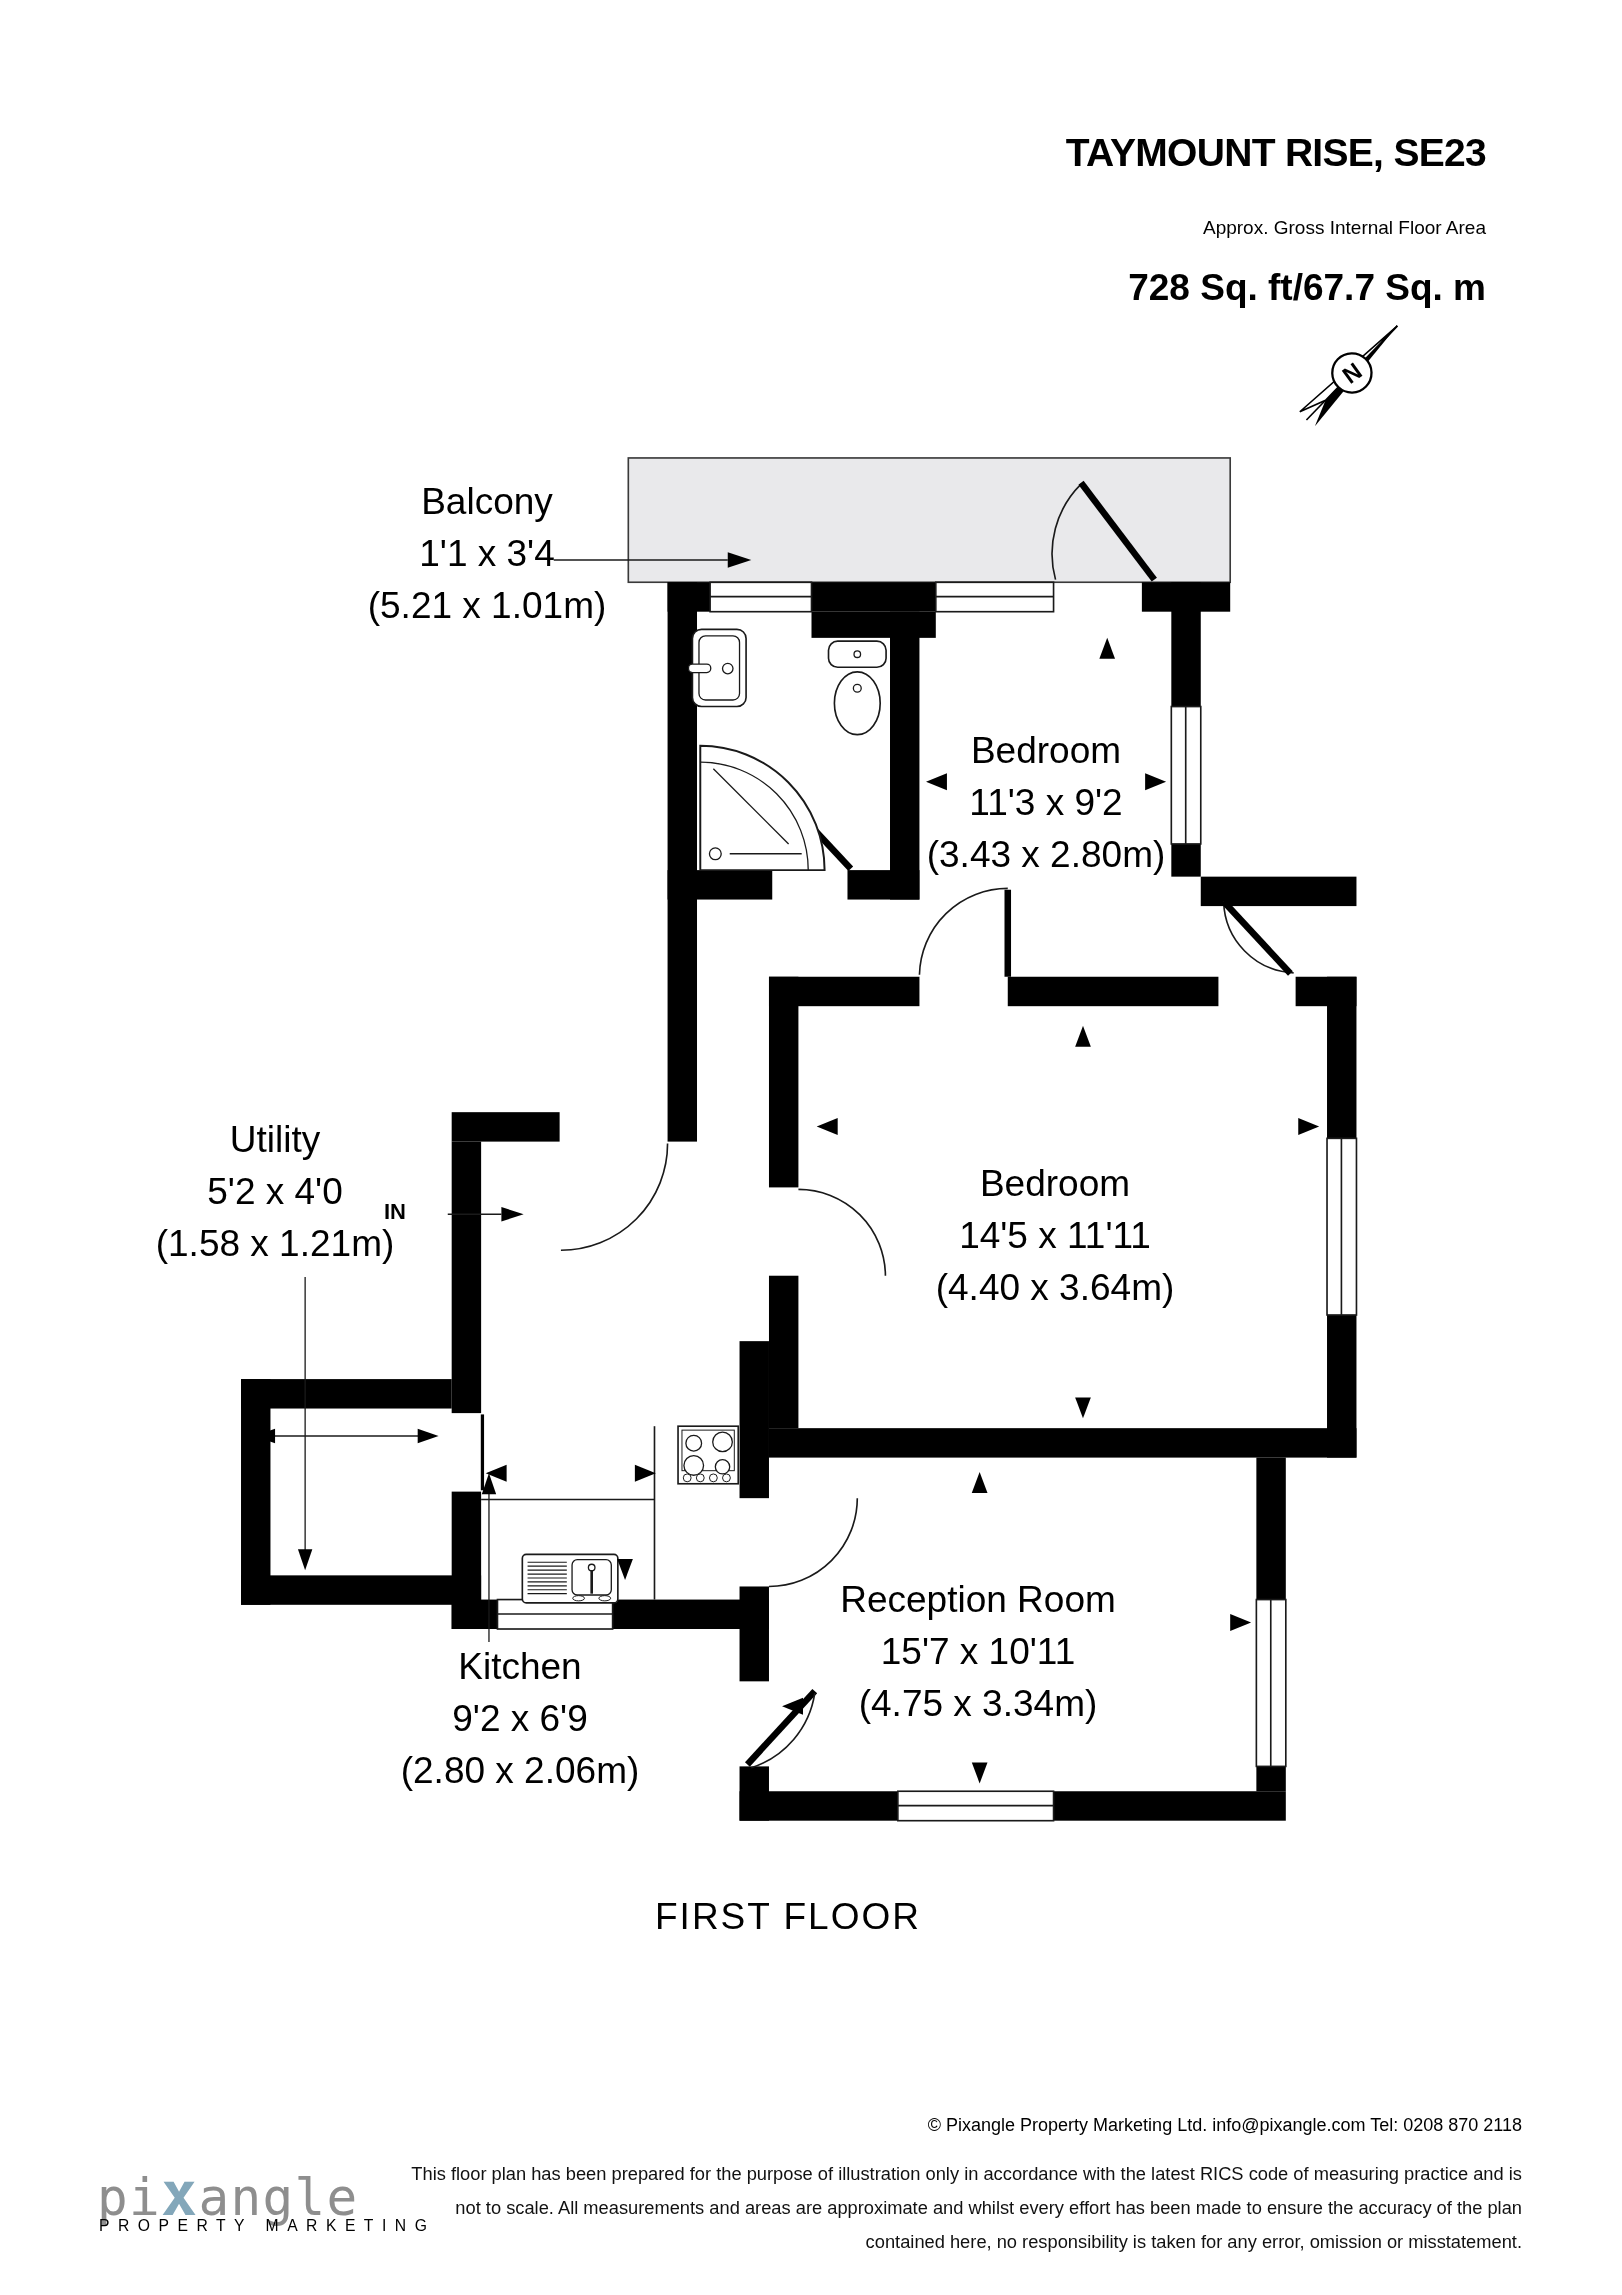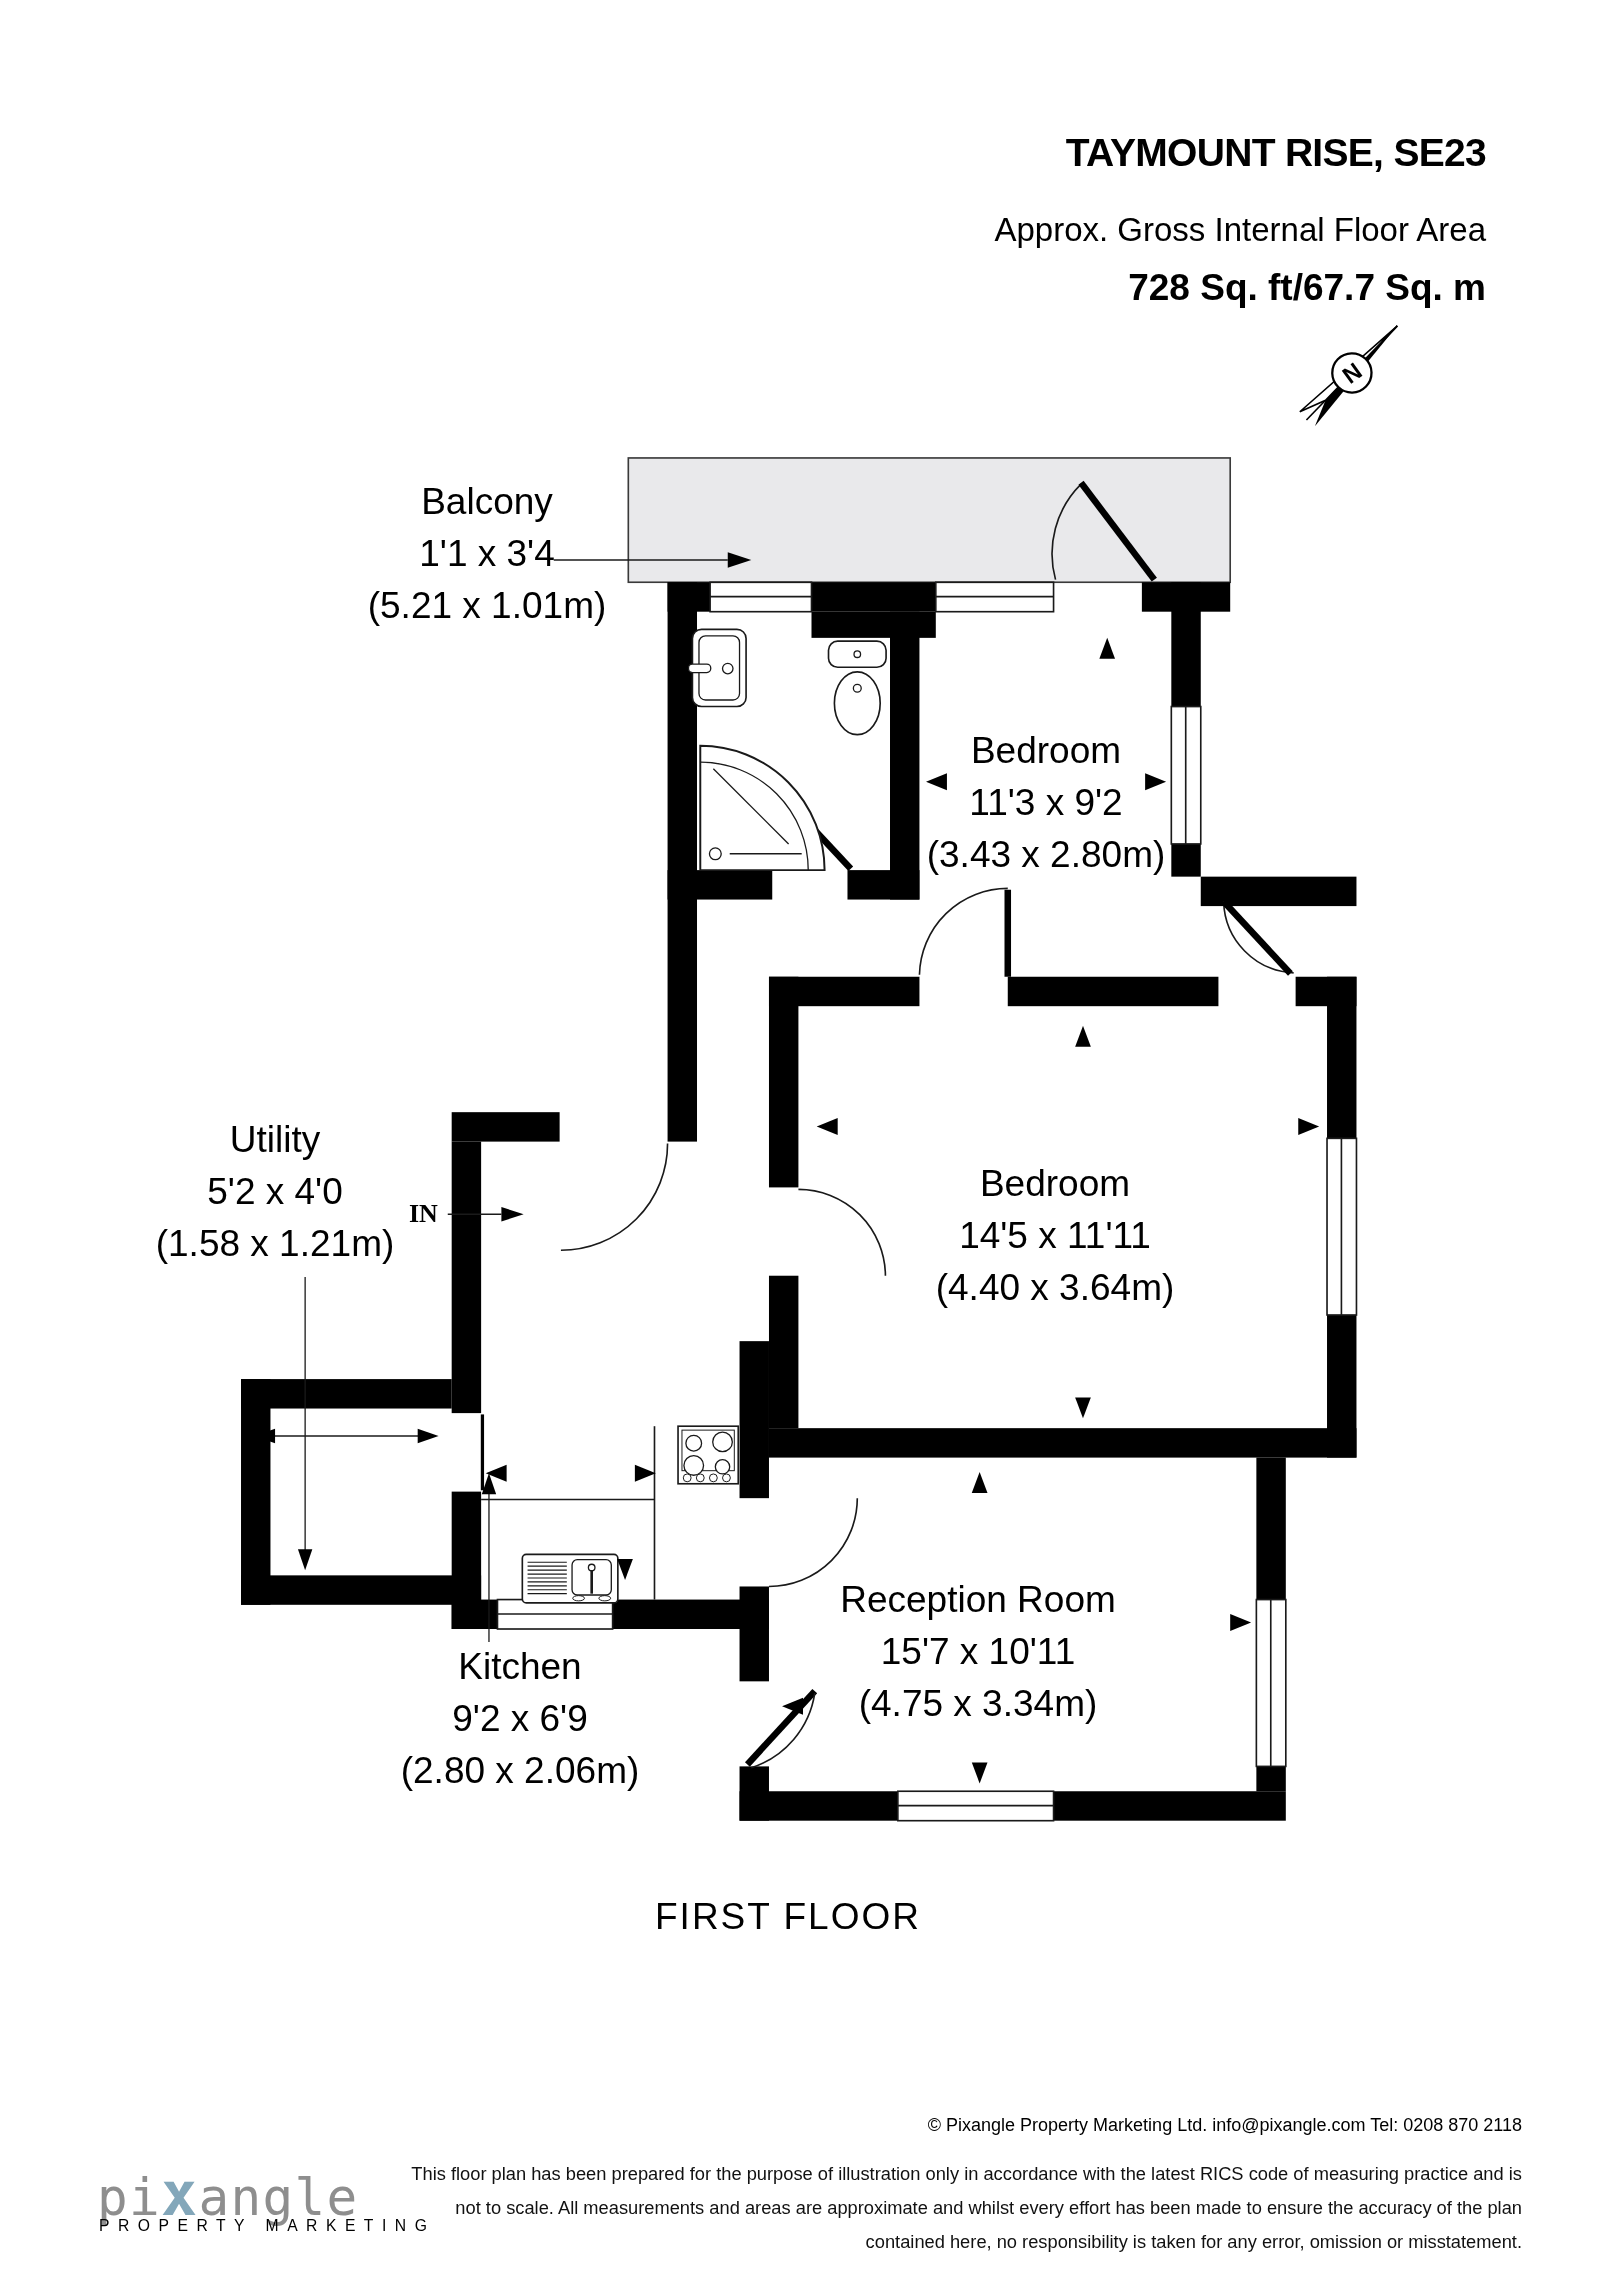--- a/index.html
+++ b/index.html
@@ -1,25 +1,25 @@
 <!DOCTYPE html>
 <html style="font-size:10.5px"><head>
 <meta charset="utf-8">
 <style>
   html,body{margin:0;padding:0;}
   body{width:1623px;height:2295px;background:#ffffff;position:relative;overflow:hidden;
        font-family:"Liberation Sans",sans-serif;color:#000;}
   
   .header{position:absolute;top:0;right:137px;width:916px;text-align:right;}
   .title{position:absolute;top:131px;right:0;width:916px;font-size:39px;font-weight:bold;letter-spacing:-0.7px;}
-  .subtitle{position:absolute;top:211px;right:0;width:916px;font-size:33px;font-weight:normal;}
+  .subtitle{position:absolute;top:217px;right:0;width:916px;font-size:19px;font-weight:normal;}
   .area{position:absolute;top:267px;right:0;width:916px;font-size:37px;font-weight:bold;}
   
   .room-label{position:absolute;text-align:center;font-size:37px;line-height:52px;transform:translateX(-50%);white-space:nowrap;}
-  .in-label{position:absolute;left:409px;top:1199px;font-size:26px;font-weight:bold;font-family:Liberation Serif, serif;}
+  .in-label{position:absolute;left:384px;top:1199px;font-size:22px;font-weight:bold;}
   .floor-label{position:absolute;left:788px;top:1896px;transform:translateX(-50%);font-size:37px;letter-spacing:2px;}
   
   .contact{position:absolute;top:2115px;right:101px;font-size:18px;}
   .disc{position:absolute;right:101px;font-size:18.3px;color:#111;}
   .d1{top:2163px;} .d2{top:2197px;} .d3{top:2231px;}
   .logo-word{position:absolute;left:97px;top:2159px;font-family:"DejaVu Sans Mono","Liberation Mono",monospace;
              font-size:51px;letter-spacing:1.3px;color:#8e8e8e;}
   .logo-x{color:#83a7ba;font-size:60px;font-weight:bold;}
   .logo-tag{position:absolute;left:99px;top:2217px;font-size:15.7px;letter-spacing:8.5px;color:#000000;}
   svg{position:absolute;left:0;top:0;}

